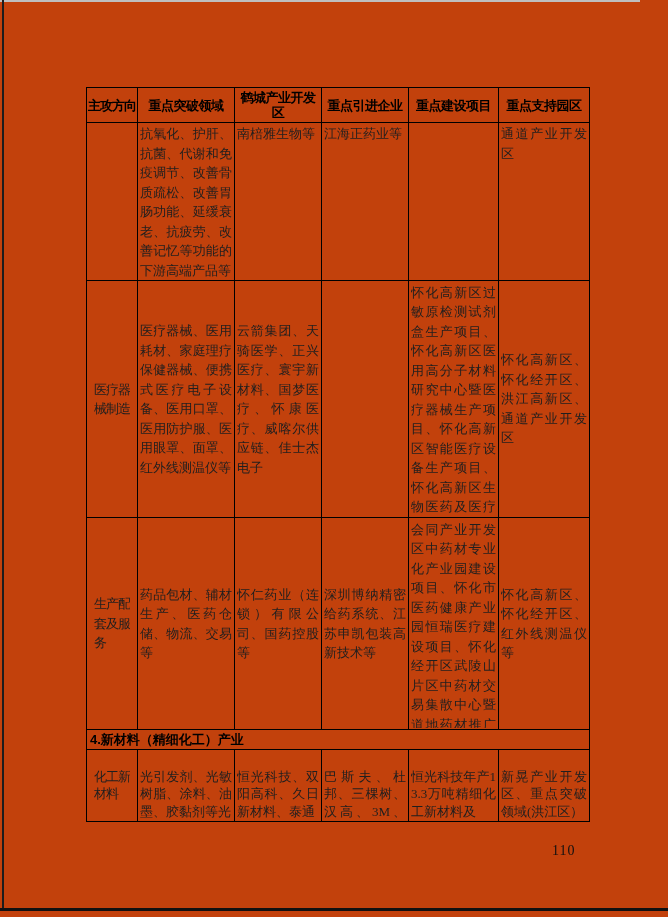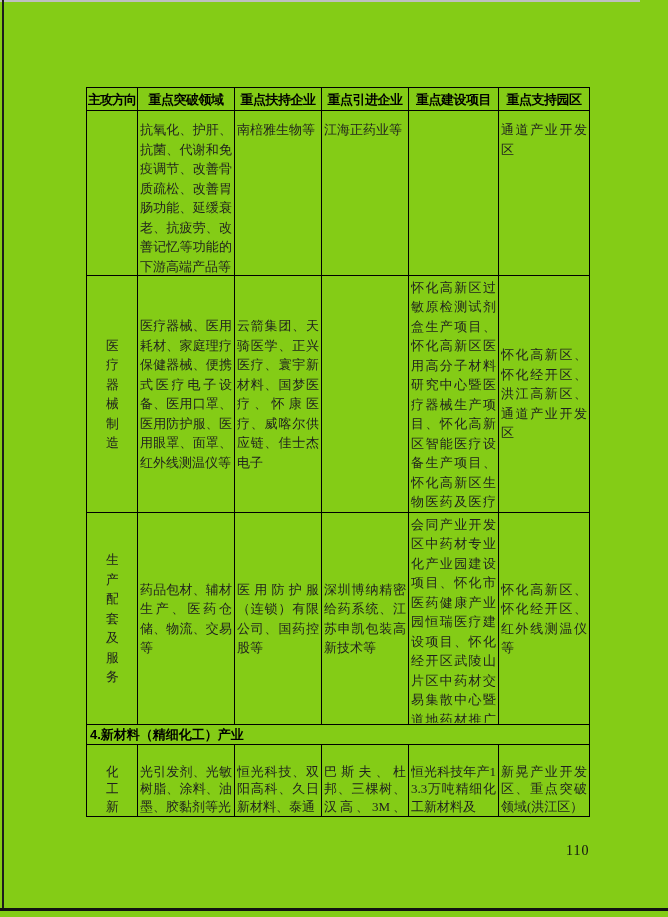--- a/index.html
+++ b/index.html
@@ -1,20 +1,20 @@
 <!DOCTYPE html>
 <html><head>
 <meta charset="utf-8">
 <style>
   html, body { margin: 0; padding: 0; background: #888; }
   .page {
     position: relative;
     width: 668px;
     height: 917px;
-    background: #84cc16;
+    background: #c2410c;
     overflow: hidden;
     font-family: "Liberation Serif", "DejaVu Serif", serif;
   }
   .frame-left {
     position: absolute; left: 2px; top: 0;
     width: 2px; height: 911px; background: #1c1c1c;
   }
   .frame-bottom {
     position: absolute; left: 0; top: 908px;
     width: 668px; height: 3px; background: #111111;
@@ -48,48 +48,48 @@
     text-align: center;
     text-align-last: center;
     line-height: 15px;
     letter-spacing: -0.5px;
     padding: 2px 1px;
     font-family: "Liberation Sans", "DejaVu Sans", sans-serif;
   }
   table.industry th.tight { letter-spacing: -1px; }
   table.industry td.colmain {
     letter-spacing: -1px;
-    padding: 1px 19px;
+    padding: 1px 7px;
     border-radius: 6px;
   }
   tr.hdr   { height: 23px; }
   tr.r1    { height: 158px; }
   tr.r2    { height: 237px; }
   tr.r3    { height: 212px; }
   tr.sect  { height: 19px; }
   tr.r4    { height: 56px; }
   tr.r1 td, tr.r4 td { vertical-align: top; }
   tr.sect td {
     font-weight: bold;
     color: #000000;
     text-align: center;
     text-align-last: left;
     line-height: 17px;
     padding: 1px 3px;
     letter-spacing: 0;
     font-family: "Liberation Sans", "DejaVu Sans", sans-serif;
   }
   .cellbox { overflow: hidden; }
-  tr.r1 .cellbox { max-height: 154px; margin-top: 8px; }
+  tr.r1 .cellbox { max-height: 154px; }
   tr.r2 .cellbox { max-height: 233px; }
   tr.r3 .cellbox { max-height: 208px; }
   tr.r4 .cellbox { height: 52px; line-height: 17.3px; margin-top: 17px; }
   .page-number {
     position: absolute;
-    left: 566px; top: 843px;
+    left: 552px; top: 843px;
     font-size: 14px;
     color: #111111;
     letter-spacing: 1px;
   }
 </style>
 </head>
 <body>
 
 <div class="page">
   <div class="frame-top"></div>
@@ -102,21 +102,21 @@
         <col style="width:97px">
         <col style="width:87px">
       <col style="width:87px">
         <col style="width:90px">
         <col style="width:91px">
     </colgroup>
     <thead>
       <tr class="hdr">
         <th class="tight">主攻方向</th>
         <th>重点突破领域</th>
-        <th>重点扶持企业</th>
+        <th>鹤城产业开发区</th>
         <th>重点引进企业</th>
         <th>重点建设项目</th>
         <th>重点支持园区</th>
       </tr>
     </thead>
     <tbody>
       <tr class="r1">
         <td class="colmain">
             <div class="cellbox"></div>
           </td>
@@ -157,21 +157,21 @@
           </td>
       </tr>
       <tr class="r3">
         <td class="colmain">
             <div class="cellbox">生产配套及服务</div>
           </td>
         <td>
             <div class="cellbox">药品包材、辅材生产、医药仓储、物流、交易等</div>
           </td>
         <td>
-            <div class="cellbox">医用防护服（连锁）有限公司、国药控股等</div>
+            <div class="cellbox">怀仁药业（连锁）有限公司、国药控股等</div>
           </td>
         <td>
             <div class="cellbox">深圳博纳精密给药系统、江苏申凯包装高新技术等</div>
           </td>
         <td>
             <div class="cellbox">会同产业开发区中药材专业化产业园建设项目、怀化市医药健康产业园恒瑞医疗建设项目、怀化经开区武陵山片区中药材交易集散中心暨道地药材推广服务平台等</div>
           </td>
         <td>
             <div class="cellbox">怀化高新区、怀化经开区、红外线测温仪等</div>
           </td>

